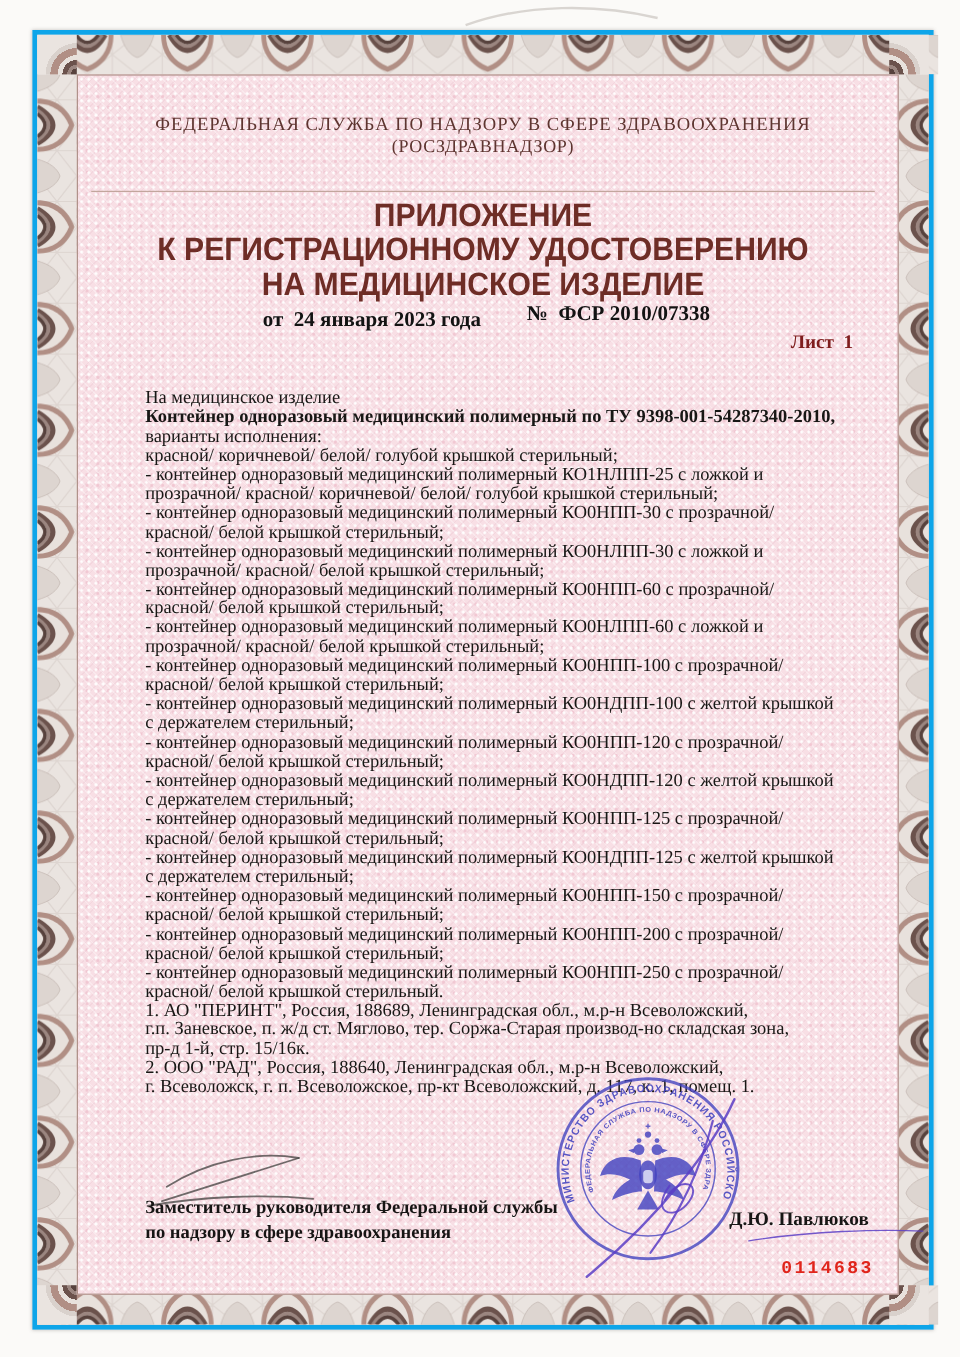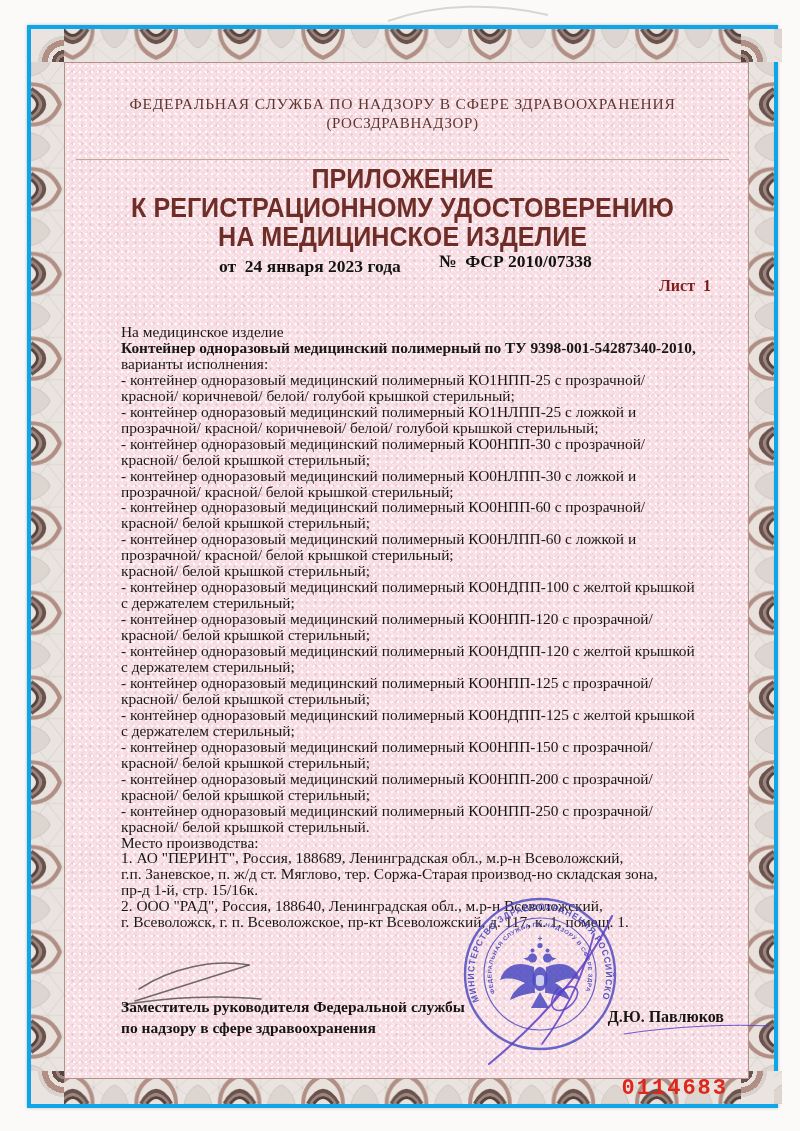--- a/index.html
+++ b/index.html
@@ -51,21 +51,21 @@
   .sheet{top:248px;right:63px;font-size:16px;font-weight:bold;color:#7f1d1d;white-space:pre;}
 
   .body-text{top:295px;left:90px;width:632px;font-size:15.4px;line-height:15.95px;color:#181715;}
   .body-line{white-space:nowrap;}
   .body-line.bold{font-weight:bold;}
 
   .sig-pos{top:967px;left:90px;font-size:15.5px;font-weight:bold;line-height:21px;color:#161514;}
   .sig-name{top:979px;right:50px;font-size:16px;font-weight:bold;color:#161514;}
 
   .serial{top:1020px;right:46px;font-family:"Liberation Mono",monospace;
-          font-weight:bold;font-size:22px;letter-spacing:2px;color:#e0251b;margin-top:27px;}
+          font-weight:bold;font-size:15px;letter-spacing:2px;color:#e0251b;}
 
   .stamp-svg{left:424px;top:860px;}
   .ink-svg{left:403px;top:853px;}
   .penmark-svg{left:80px;top:916px;}
   .margin-squiggle{left:378px;top:1px;}
 
   .stamp-stroke{stroke:var(--ink);fill:none;opacity:.8;}
   .stamp-fill{fill:var(--ink);opacity:.82;}
   .stamp-text{fill:var(--ink);opacity:.88;font-family:"Liberation Sans",sans-serif;font-weight:bold;}
   .pen{stroke:#5a3ec6;fill:none;stroke-linecap:round;opacity:.85;}
@@ -143,50 +143,49 @@
     </div>
 
     <div class="abs meta-date">от  24 января 2023 года</div>
     <div class="abs meta-number">№  ФСР 2010/07338</div>
     <div class="abs sheet">Лист  1</div>
 
     <div class="abs body-text">
         <div class="body-line">На медицинское изделие</div>
         <div class="body-line bold">Контейнер одноразовый медицинский полимерный по ТУ 9398-001-54287340-2010,</div>
         <div class="body-line">варианты исполнения:</div>
-        <div class="body-line">- контейнер одноразовый медицинский полимерный КО1НПП-25 с прозрачной/</div>
         <div class="body-line">красной/ коричневой/ белой/ голубой крышкой стерильный;</div>
         <div class="body-line">- контейнер одноразовый медицинский полимерный КО1НЛПП-25 с ложкой и</div>
         <div class="body-line">прозрачной/ красной/ коричневой/ белой/ голубой крышкой стерильный;</div>
         <div class="body-line">- контейнер одноразовый медицинский полимерный КО0НПП-30 с прозрачной/</div>
         <div class="body-line">красной/ белой крышкой стерильный;</div>
         <div class="body-line">- контейнер одноразовый медицинский полимерный КО0НЛПП-30 с ложкой и</div>
         <div class="body-line">прозрачной/ красной/ белой крышкой стерильный;</div>
         <div class="body-line">- контейнер одноразовый медицинский полимерный КО0НПП-60 с прозрачной/</div>
         <div class="body-line">красной/ белой крышкой стерильный;</div>
         <div class="body-line">- контейнер одноразовый медицинский полимерный КО0НЛПП-60 с ложкой и</div>
         <div class="body-line">прозрачной/ красной/ белой крышкой стерильный;</div>
+        <div class="body-line">- контейнер одноразовый медицинский полимерный КО0НПП-100 с прозрачной/</div>
         <div class="body-line">красной/ белой крышкой стерильный;</div>
         <div class="body-line">- контейнер одноразовый медицинский полимерный КО0НДПП-100 с желтой крышкой</div>
         <div class="body-line">с держателем стерильный;</div>
         <div class="body-line">- контейнер одноразовый медицинский полимерный КО0НПП-120 с прозрачной/</div>
         <div class="body-line">красной/ белой крышкой стерильный;</div>
         <div class="body-line">- контейнер одноразовый медицинский полимерный КО0НДПП-120 с желтой крышкой</div>
         <div class="body-line">с держателем стерильный;</div>
         <div class="body-line">- контейнер одноразовый медицинский полимерный КО0НПП-125 с прозрачной/</div>
         <div class="body-line">красной/ белой крышкой стерильный;</div>
         <div class="body-line">- контейнер одноразовый медицинский полимерный КО0НДПП-125 с желтой крышкой</div>
         <div class="body-line">с держателем стерильный;</div>
         <div class="body-line">- контейнер одноразовый медицинский полимерный КО0НПП-150 с прозрачной/</div>
         <div class="body-line">красной/ белой крышкой стерильный;</div>
         <div class="body-line">- контейнер одноразовый медицинский полимерный КО0НПП-200 с прозрачной/</div>
         <div class="body-line">красной/ белой крышкой стерильный;</div>
         <div class="body-line">- контейнер одноразовый медицинский полимерный КО0НПП-250 с прозрачной/</div>
         <div class="body-line">красной/ белой крышкой стерильный.</div>
-        <div class="body-line">Место производства:</div>
         <div class="body-line">1. АО "ПЕРИНТ", Россия, 188689, Ленинградская обл., м.р-н Всеволожский,</div>
         <div class="body-line">г.п. Заневское, п. ж/д ст. Мяглово, тер. Соржа-Старая производ-но складская зона,</div>
         <div class="body-line">пр-д 1-й, стр. 15/16к.</div>
         <div class="body-line">2. ООО "РАД", Россия, 188640, Ленинградская обл., м.р-н Всеволожский,</div>
         <div class="body-line">г. Всеволожск, г. п. Всеволожское, пр-кт Всеволожский, д. 117, к. 1, помещ. 1.</div>
       </div>
 
     <svg class="abs penmark-svg" width="170" height="80">
       <path class="graypen" d="M28,44 C62,22 104,14 138,20" stroke-width="1.5"></path>
       <path class="graypen" d="M138,20 C100,32 62,44 24,56" stroke-width="1.5"></path>

